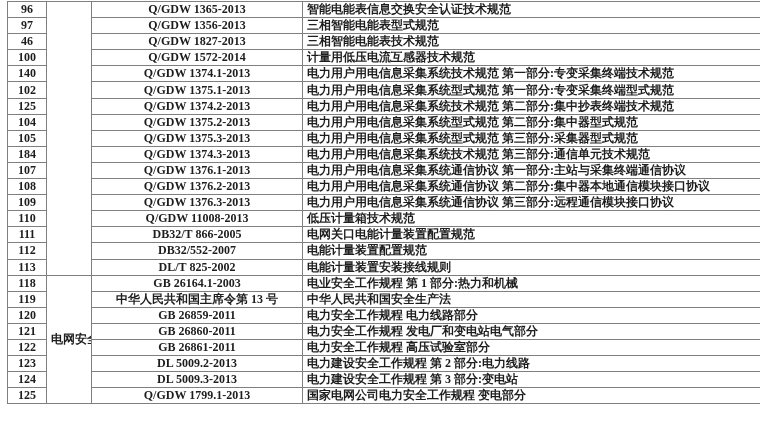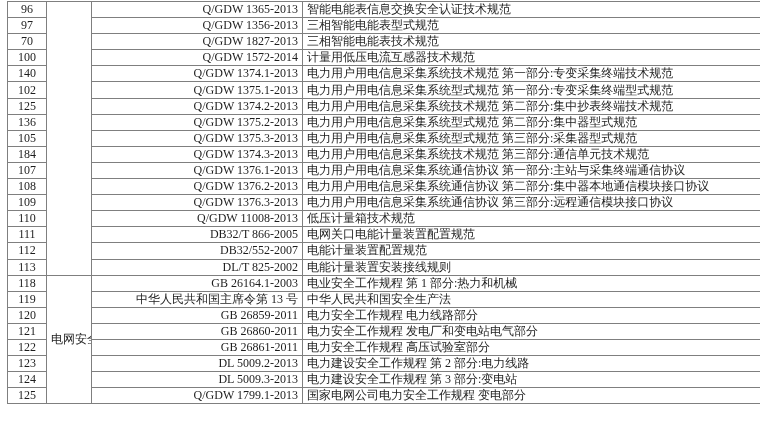--- a/index.html
+++ b/index.html
@@ -9,20 +9,21 @@
     height: 444px;
     background: #ffffff;
     font-family: "Liberation Serif", "DejaVu Serif", serif;
     overflow: hidden;
   }
   #page {
     position: relative;
     width: 760px;
     height: 444px;
     background: #ffffff;
+    font-weight: bold;
   }
   table.std-table {
     position: absolute;
     left: 7px;
     top: 1px;
     width: 747px;
     border-collapse: collapse;
     table-layout: fixed;
     font-size: 12px;
     color: #1d1d1d;
@@ -45,21 +46,21 @@
     width: 36px;
     text-align: center;
     vertical-align: middle;
     white-space: normal;
     line-height: 16px;
     padding: 0 5px;
     letter-spacing: 0px;
   }
   td.col-code {
     width: 202px;
-    text-align: right;
+    text-align: center;
     padding-left: 6px;
   }
   td.col-title {
     width: 479px;
     text-align: left;
     padding-left: 5px;
   }
   #page-num {
     position: absolute;
     left: 0;
@@ -81,21 +82,21 @@
           <td class="col-cat" rowspan="17"></td>
           <td class="col-code">Q/GDW 1365-2013</td>
           <td class="col-title">智能电能表信息交换安全认证技术规范</td>
         </tr>
         <tr>
           <td class="col-num">97</td>
           <td class="col-code">Q/GDW 1356-2013</td>
           <td class="col-title">三相智能电能表型式规范</td>
         </tr>
         <tr>
-          <td class="col-num">70</td>
+          <td class="col-num">46</td>
           <td class="col-code">Q/GDW 1827-2013</td>
           <td class="col-title">三相智能电能表技术规范</td>
         </tr>
         <tr>
           <td class="col-num">100</td>
           <td class="col-code">Q/GDW 1572-2014</td>
           <td class="col-title">计量用低压电流互感器技术规范</td>
         </tr>
         <tr>
           <td class="col-num">140</td>
@@ -106,21 +107,21 @@
           <td class="col-num">102</td>
           <td class="col-code">Q/GDW 1375.1-2013</td>
           <td class="col-title">电力用户用电信息采集系统型式规范 第一部分:专变采集终端型式规范</td>
         </tr>
         <tr>
           <td class="col-num">125</td>
           <td class="col-code">Q/GDW 1374.2-2013</td>
           <td class="col-title">电力用户用电信息采集系统技术规范 第二部分:集中抄表终端技术规范</td>
         </tr>
         <tr>
-          <td class="col-num">136</td>
+          <td class="col-num">104</td>
           <td class="col-code">Q/GDW 1375.2-2013</td>
           <td class="col-title">电力用户用电信息采集系统型式规范 第二部分:集中器型式规范</td>
         </tr>
         <tr>
           <td class="col-num">105</td>
           <td class="col-code">Q/GDW 1375.3-2013</td>
           <td class="col-title">电力用户用电信息采集系统型式规范 第三部分:采集器型式规范</td>
         </tr>
         <tr>
           <td class="col-num">184</td>

